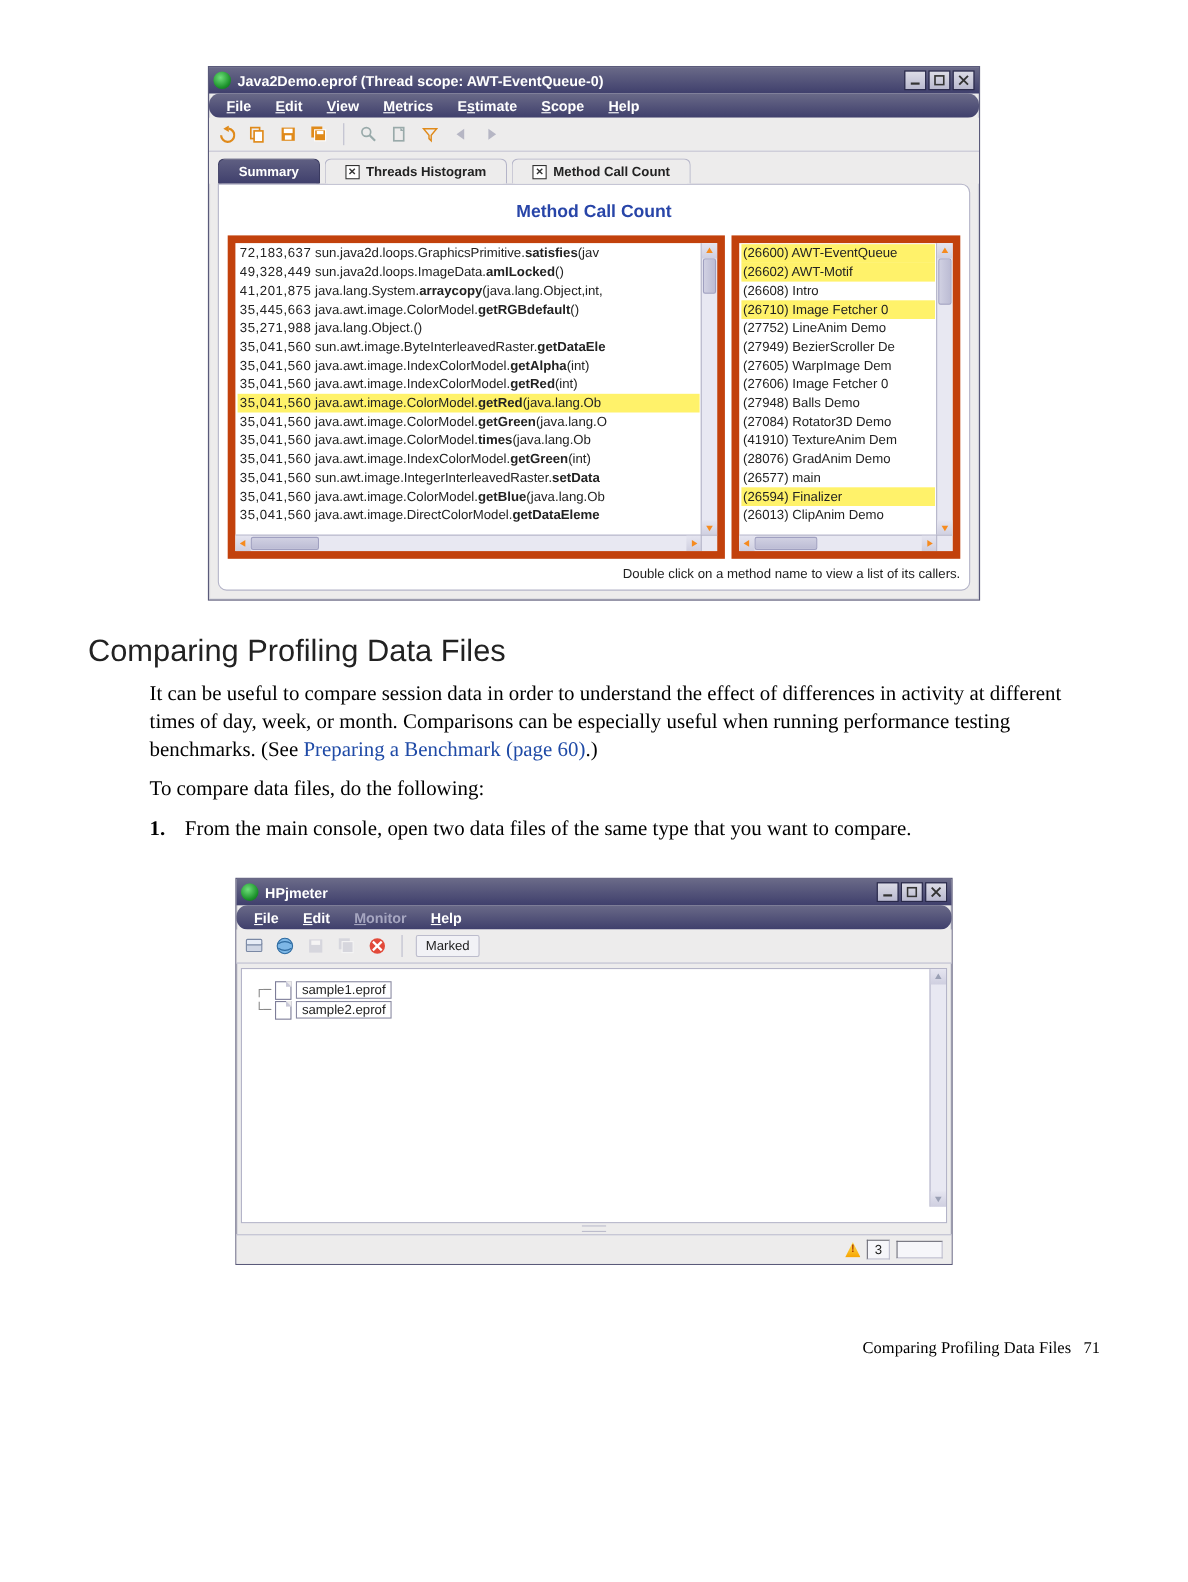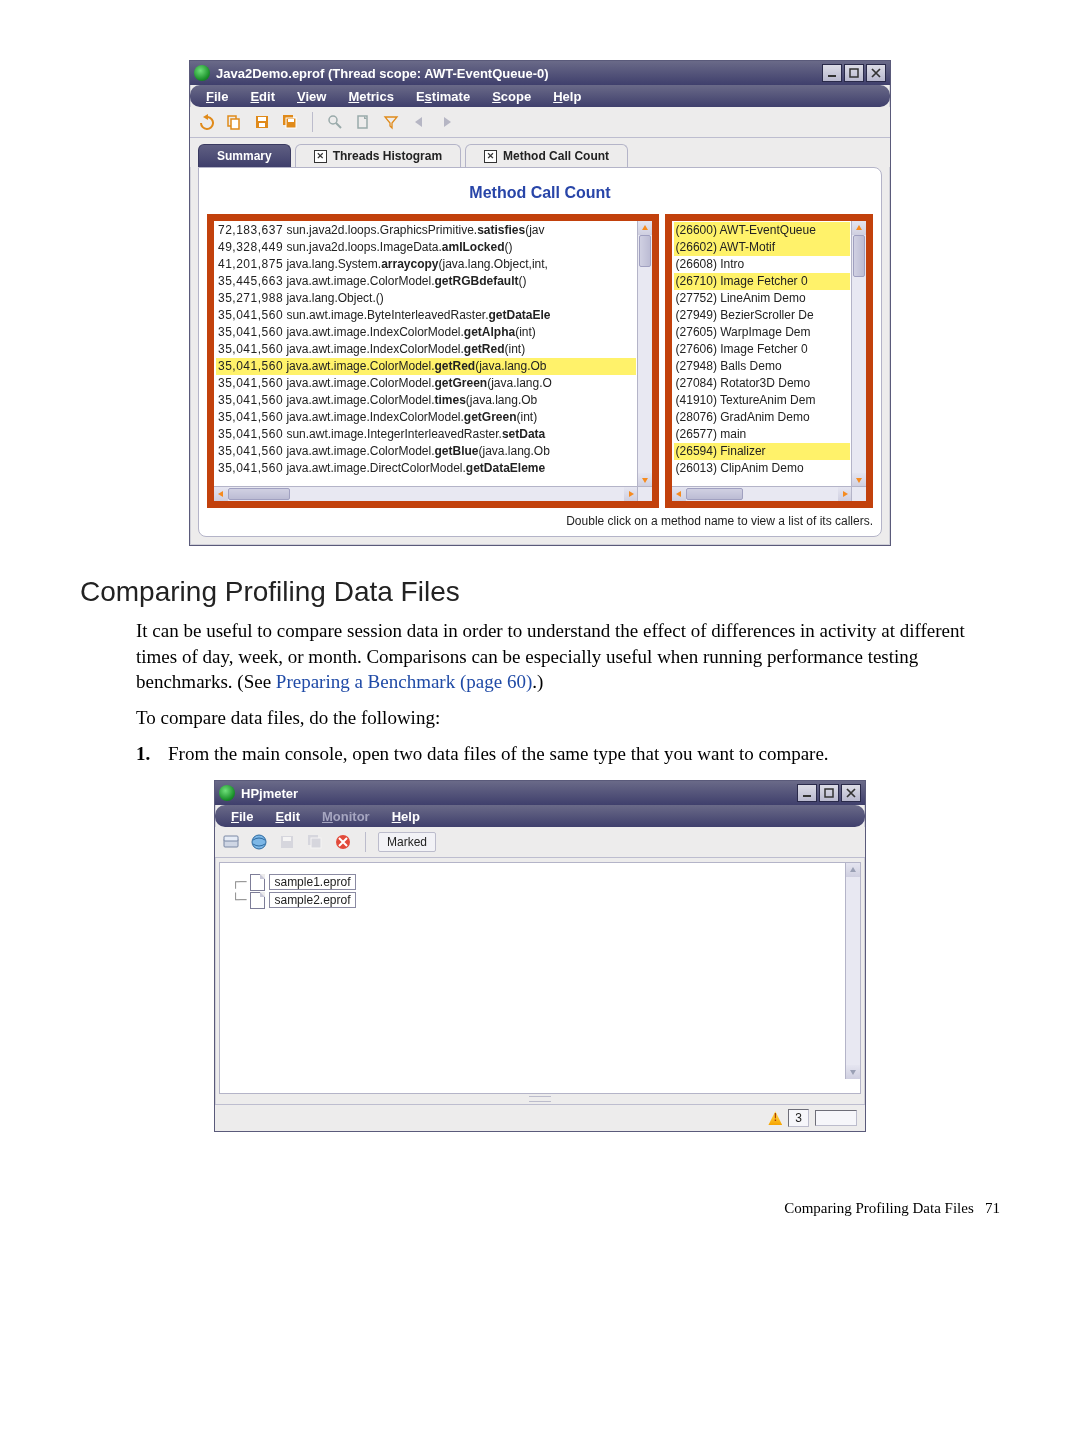--- a/index.html
+++ b/index.html
@@ -540,21 +540,21 @@
     </p>
     <p>To compare data files, do the following:</p>
     <ol class="steps">
       <li>
           <span class="num">1.</span>
           <span>From the main console, open two data files of the same type that you want to compare.</span>
         </li>
     </ol>
   </div>
 
-  <div class="app-window window2" style="margin-top:14px">
+  <div class="app-window window2" style="margin-top:32px">
     <div class="titlebar">
       <span class="app-icon"></span>
       <span>HPjmeter</span>
       <span class="spacer"></span>
       <span class="win-btn">
           <svg viewBox="0 0 10 10">
             <rect x="1" y="7" width="8" height="2" fill="#333"></rect>
           </svg>
         </span>
       <span class="win-btn">

